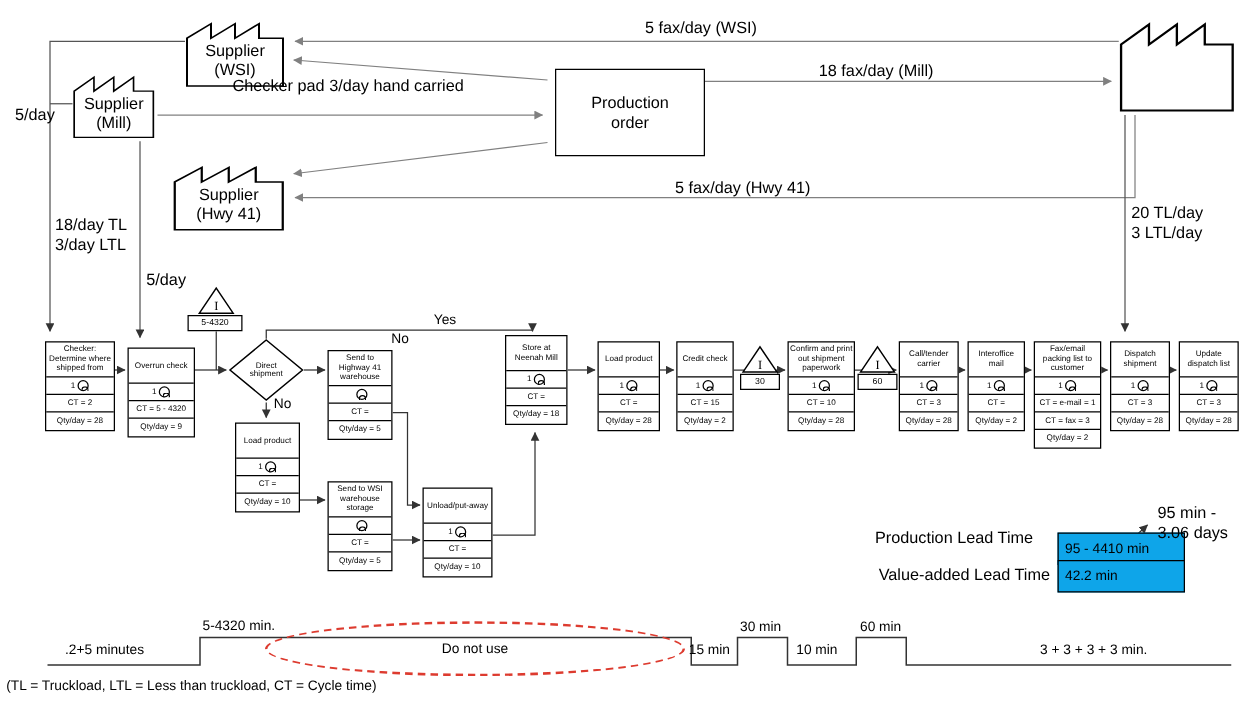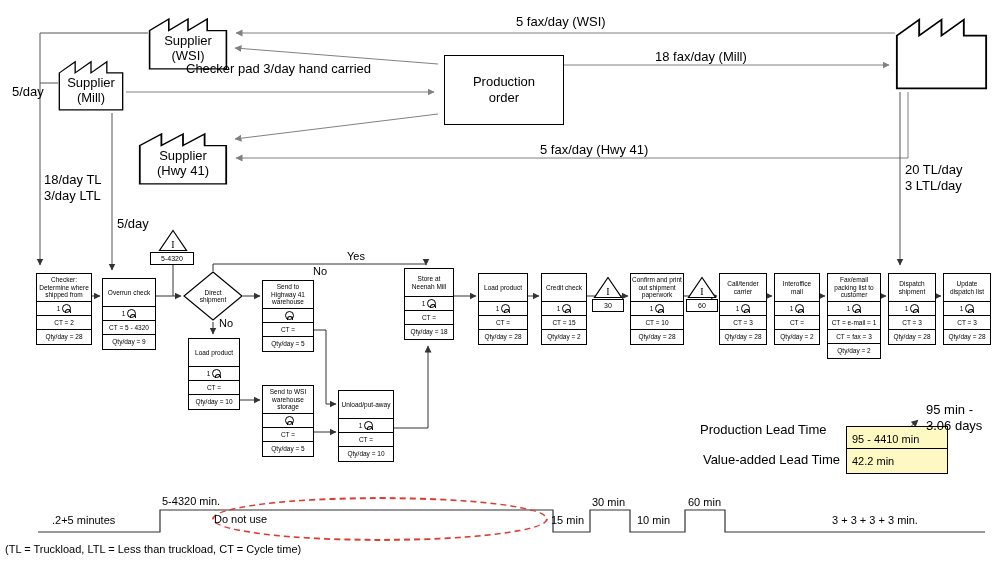--- a/index.html
+++ b/index.html
@@ -14,22 +14,22 @@
   .proc{position:absolute;z-index:2;border:1.2px solid #000;background:#fff;font-size:6.5px;line-height:1.15;text-align:center}
   .pt{border-bottom:1px solid #000;padding:2px 1px;min-height:28px;display:flex;align-items:center;justify-content:center}
   .pr{border-bottom:1px solid #000;min-height:14px;display:flex;align-items:center;justify-content:center;gap:2px;padding:1px}
   .pr:last-child{border-bottom:none}
   .opi{display:inline-block;width:9px;height:9px;border:1px solid #000;border-radius:50%;position:relative}
   .opi::after{content:"";position:absolute;left:1.5px;top:3.5px;width:4px;height:3px;border:1px solid #000;border-bottom:none;border-radius:4px 4px 0 0}
   .dlab{position:absolute;inset:0;display:flex;align-items:center;justify-content:center;font-size:6.5px;white-space:pre-line;text-align:center}
   .invv{position:absolute;z-index:2;border:1px solid #000;background:#fff;font-size:7px;height:13px;display:flex;align-items:center;justify-content:center}
   .lbl{position:absolute;z-index:3;font-size:13px;line-height:1.2;white-space:pre-line}
   .lbl11{font-size:11px}
-  .ltbox{position:absolute;z-index:3;border:1px solid #000;background:#fef9c3;font-size:11px;height:18px;padding:12px 5px;display:flex;align-items:center}
-  .ellipse{position:absolute;z-index:4;border:2px dashed #dd3b2f;border-radius:50%;display:flex;align-items:center;font-size:11px}
+  .ltbox{position:absolute;z-index:3;border:1px solid #000;background:#0ea5e9;font-size:11px;height:18px;padding:12px 5px;display:flex;align-items:center}
+  .ellipse{position:absolute;z-index:4;border:2px dashed #dd3b2f;border-radius:50%;display:flex;align-items:center;justify-content:center;font-size:11px}
 </style>
 </head>
 <body>
 
 <div id="vsm">
 
   <svg class="wires" width="999" height="568">
     <defs>
       <marker id="ah" markerWidth="8" markerHeight="8" refX="6.5" refY="3.5" orient="auto">
           <path d="M0,0 L7,3.5 L0,7 z" fill="#333"></path>

